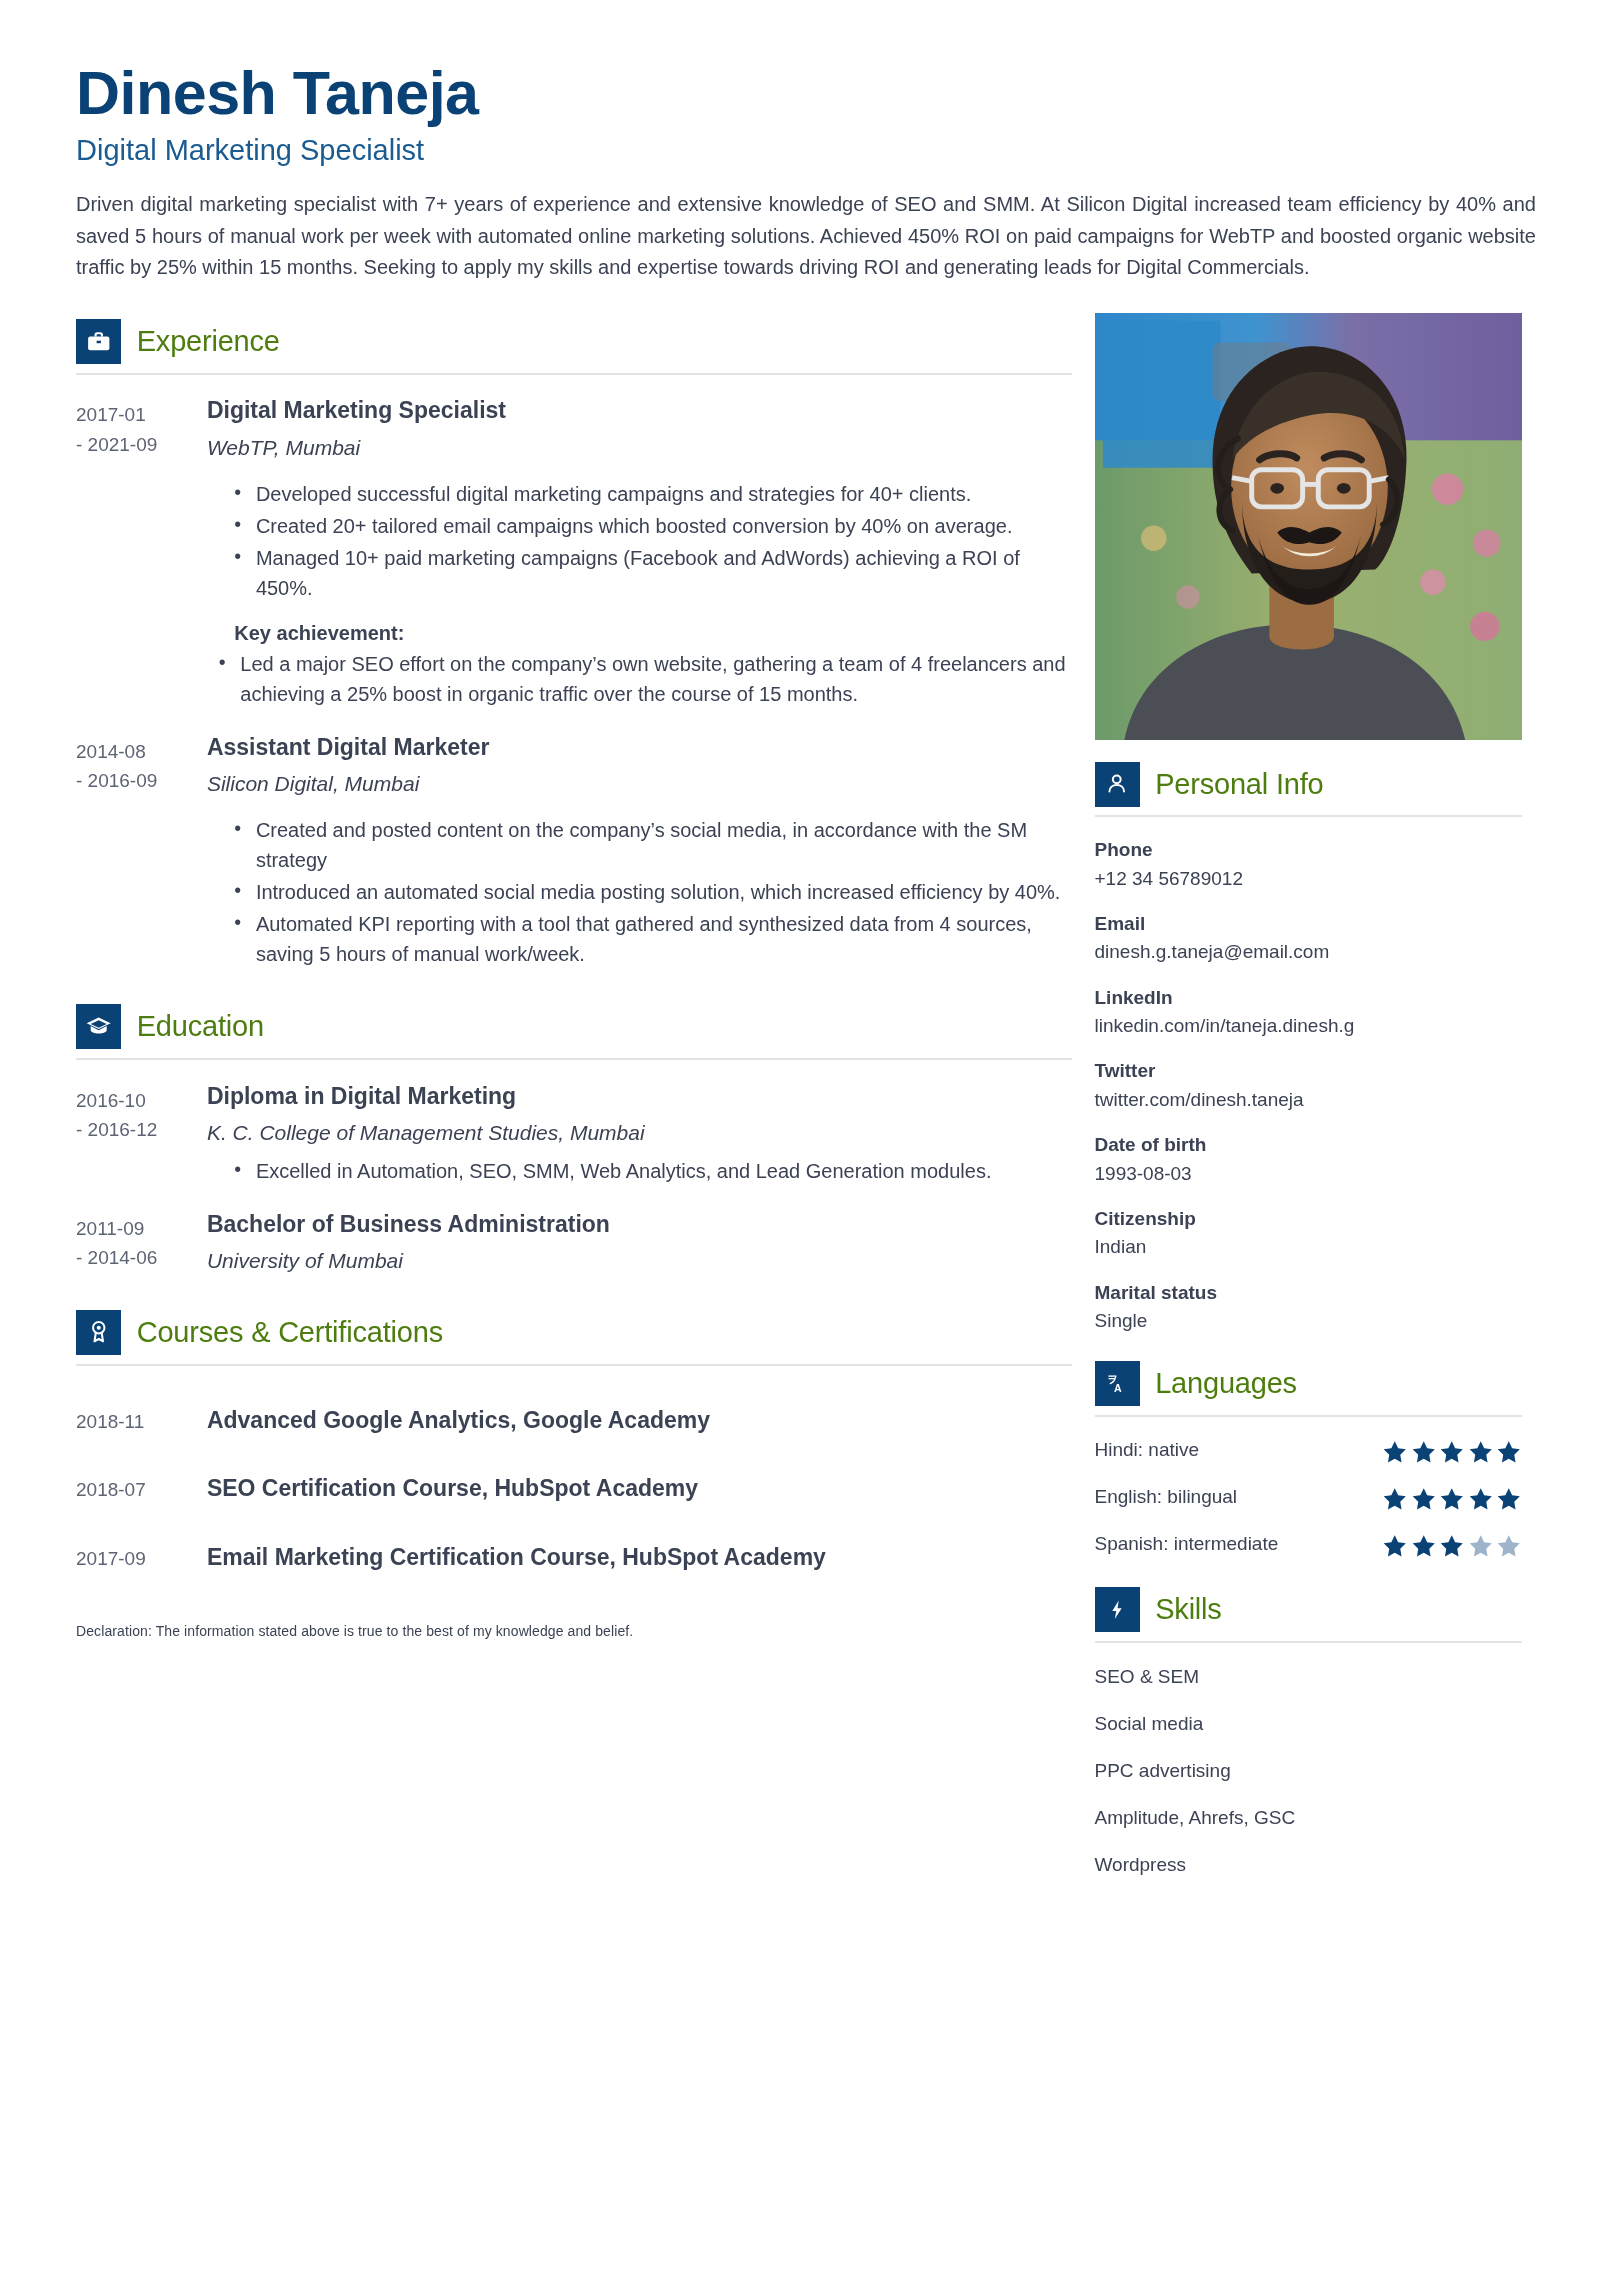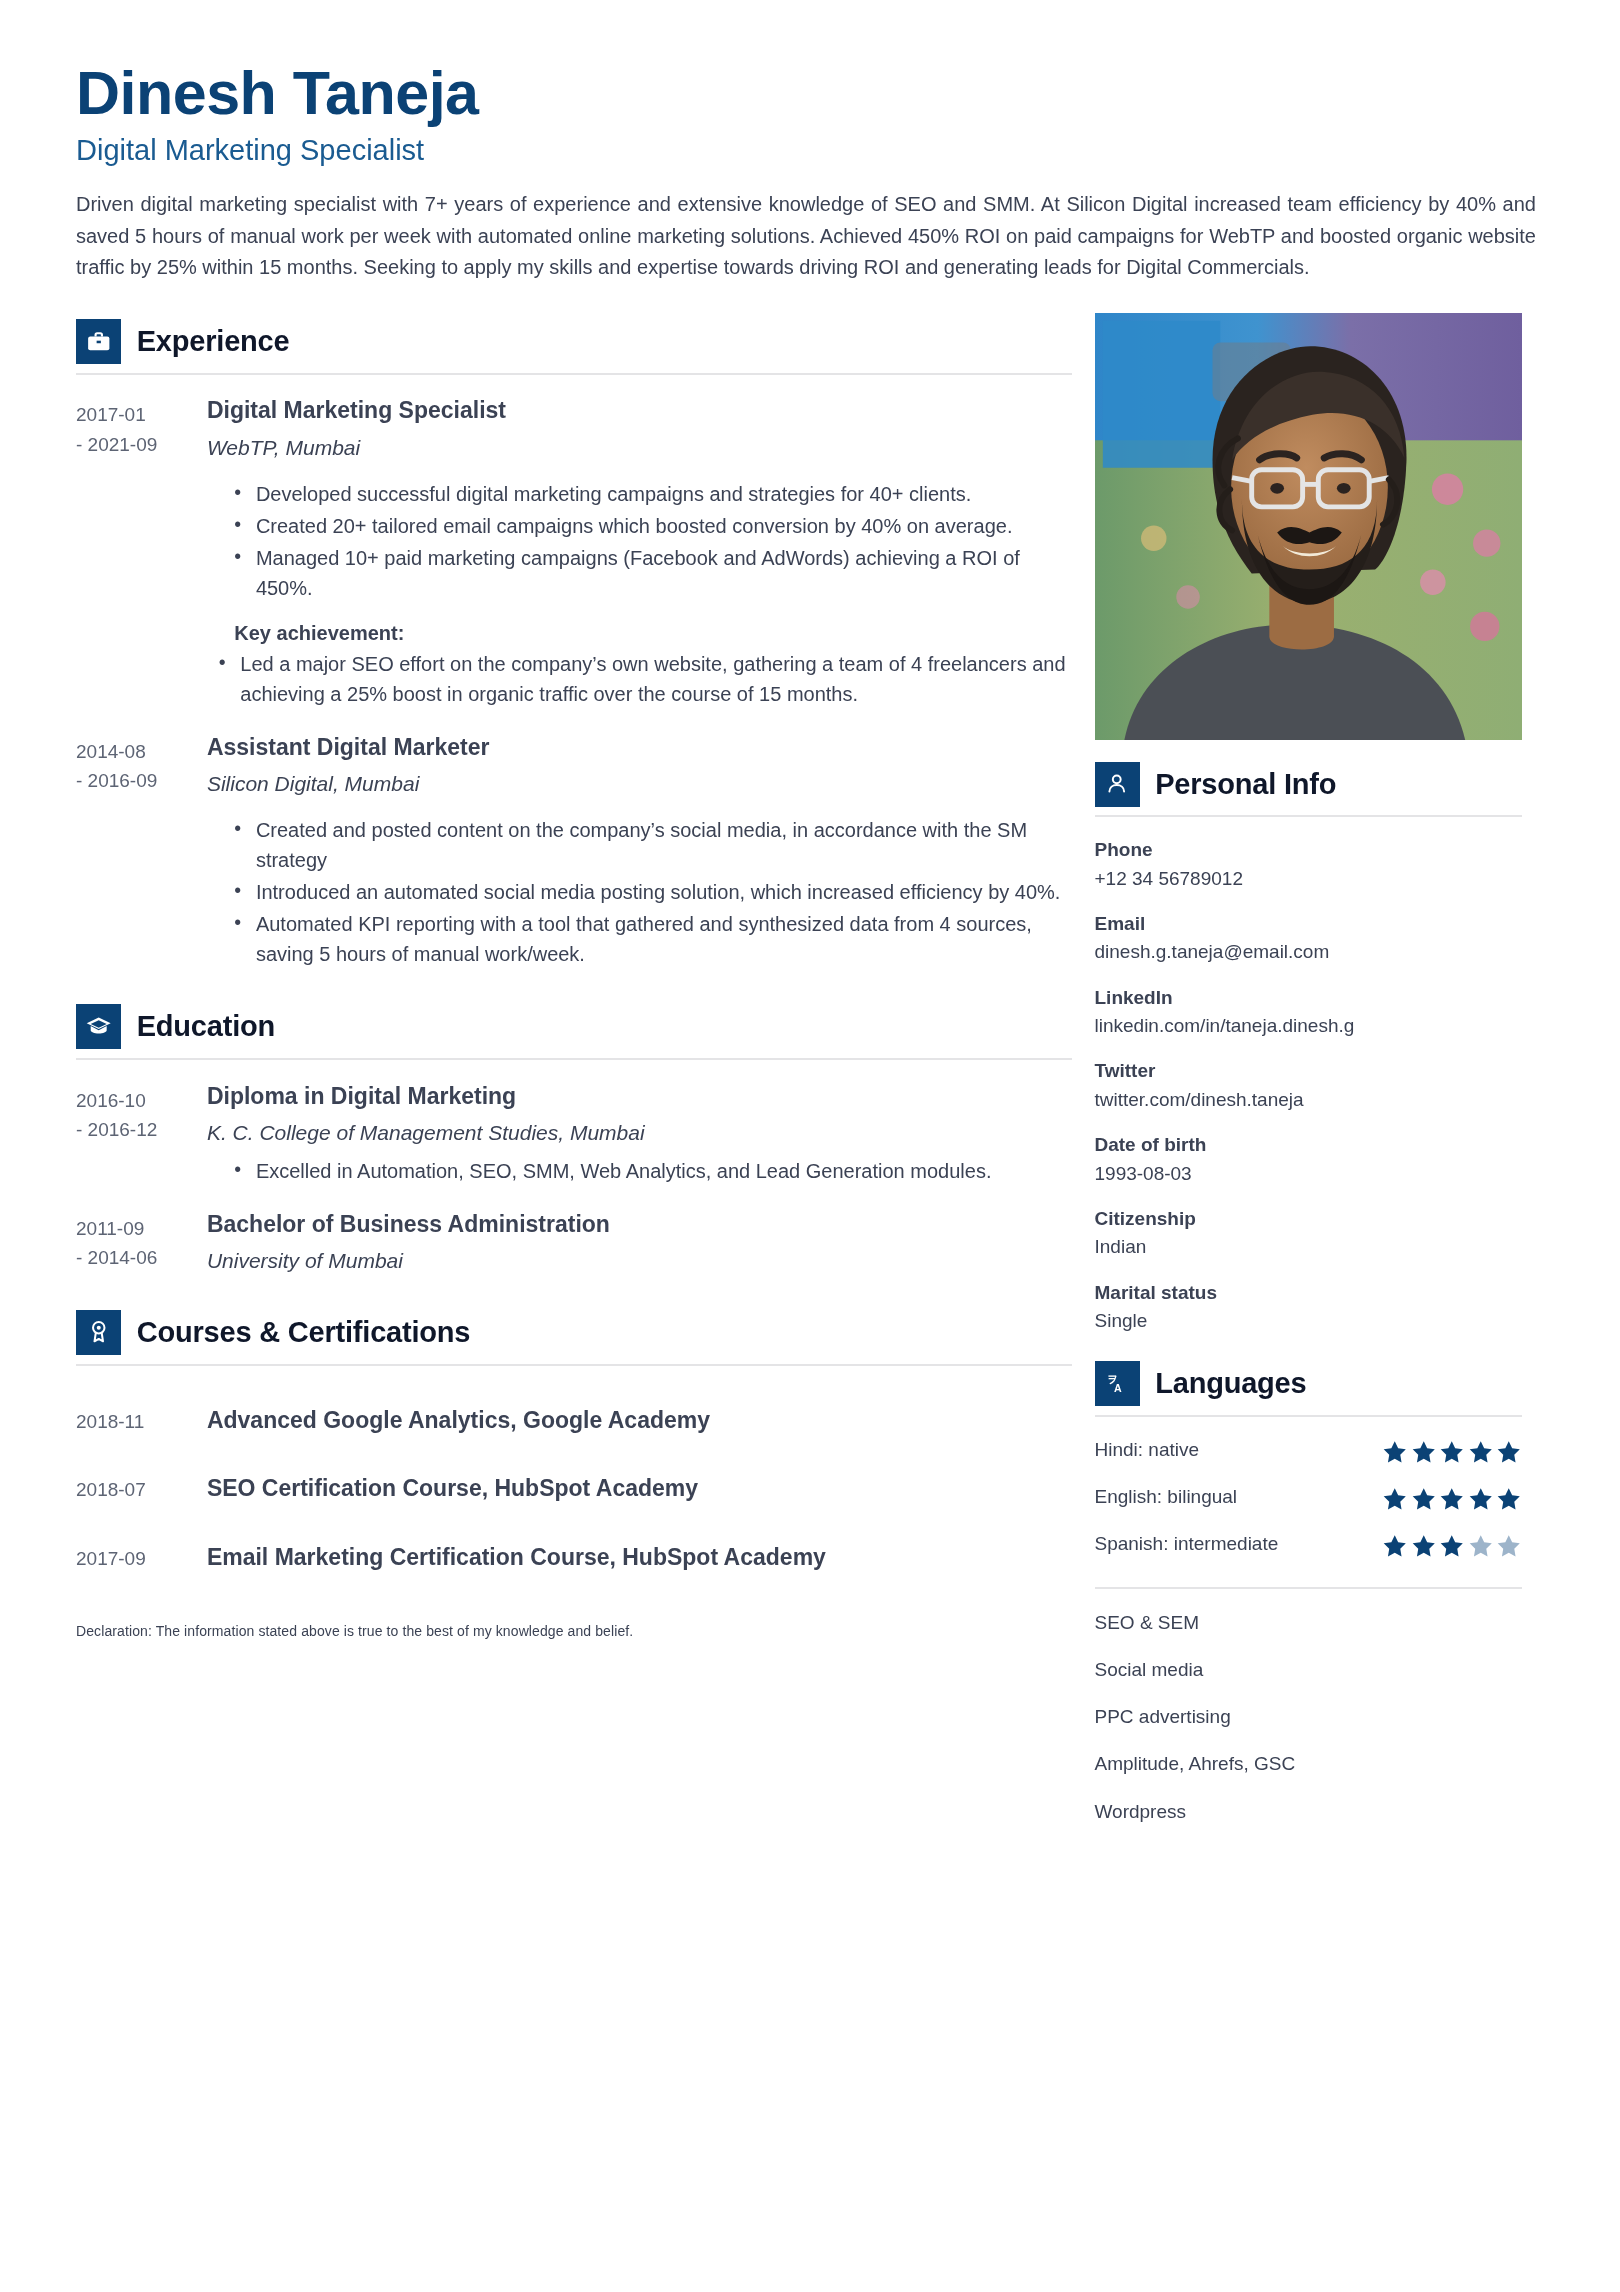--- a/index.html
+++ b/index.html
@@ -61,22 +61,22 @@
   }
   .sec-icon {
     width: 45px; height: 45px;
     background: #0b4275;
     flex: 0 0 45px;
     display: flex; align-items: center; justify-content: center;
   }
   .sec-icon svg { display: block; }
   .sec-title {
     font-size: 29px;
-    font-weight: bold;
-    color: #0f172a;
+    font-weight: normal;
+    color: #4d7c0f;
     line-height: 1;
     letter-spacing: -0.2px;
   }
   .sec-rule {
     height: 2px;
     background: #e4e4e6;
     margin-top: 8.8px;
     width: 100%;
   }
 
@@ -526,20 +526,28 @@
                 <path d="M12 2.2 15.2 8.7 22.4 9.7 17.2 14.8 18.4 22 12 18.6 5.6 22 6.8 14.8 1.6 9.7 8.8 8.7z" fill="#9db4ca"></path>
               </svg>
               <svg class="star" viewBox="0 0 24 24">
                 <path d="M12 2.2 15.2 8.7 22.4 9.7 17.2 14.8 18.4 22 12 18.6 5.6 22 6.8 14.8 1.6 9.7 8.8 8.7z" fill="#9db4ca"></path>
               </svg>
             </div>
         </div>
       </div>
 
       <div class="side-section" style="margin-top:29px;">
+        <div class="section-head">
+          <div class="sec-icon">
+            <svg width="23.5" height="23.5" viewBox="0 0 24 24">
+              <path d="M14 2.5 7.5 13.2h4L10 21.5 17 10.4h-4.2z" fill="#ffffff"></path>
+            </svg>
+          </div>
+          <div class="sec-title">Skills</div>
+        </div>
         <div class="sec-rule"></div>
 
         <div class="skill-row first">SEO &amp; SEM</div>
         <div class="skill-row">Social media</div>
         <div class="skill-row">PPC advertising</div>
         <div class="skill-row">Amplitude, Ahrefs, GSC</div>
         <div class="skill-row">Wordpress</div>
       </div>
 
     </div>

